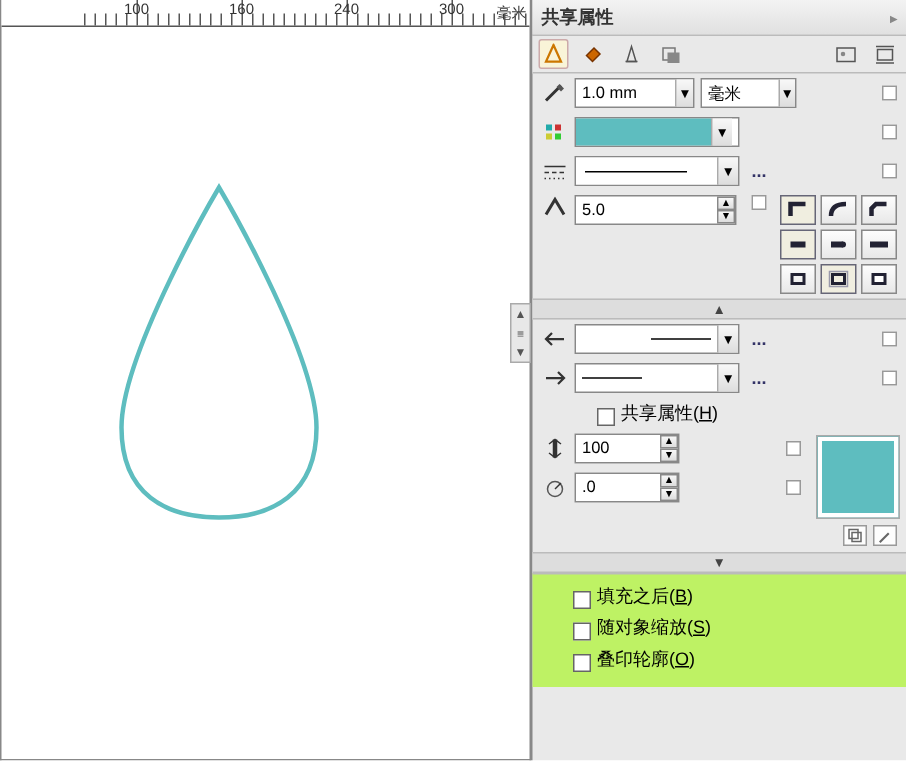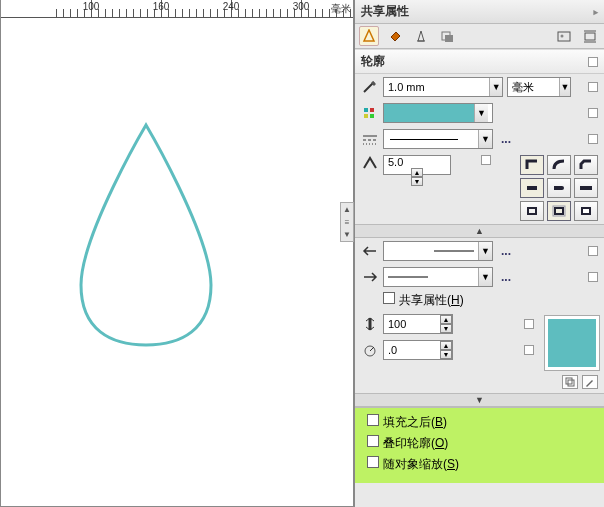--- a/index.html
+++ b/index.html
@@ -33,21 +33,21 @@
   .more { color:#336; font-weight:bold; padding:0 4px; cursor:pointer;}
   .trail-sq { width:10px;height:10px;border:1px solid #999;background:#fff; margin-left:auto;}
   .linegfx { flex:1; height:18px; background:#fff; border:1px solid #888; position:relative;}
   .linegfx::after { content:""; position:absolute; left:6px; right:20px; top:50%; border-top:1px solid #000; }
   .spin { display:flex; flex-direction:column; }
   .spin button { width:12px;height:9px;font-size:7px;line-height:7px;padding:0;border:1px solid #888;background:linear-gradient(#f8f8f8,#ddd);cursor:pointer;}
   .caps-grid { display:grid; grid-template-columns:repeat(3,24px); gap:3px; margin-left:auto;}
   .cap { width:24px;height:20px;border:1px solid #888;background:linear-gradient(#fdfdfd,#e8e8e8); display:flex;align-items:center;justify-content:center;}
   .cap.sel { border:1px solid #667; background:#f0eee0;}
   .divider-arrow { text-align:center; font-size:9px; color:#444; padding:1px 0; background:#ddd; border-top:1px solid #bbb; border-bottom:1px solid #bbb; cursor:pointer;}
-  .chk-row { display:flex; align-items:flex-start; gap:4px; padding:2px 6px;}
+  .chk-row { display:flex; align-items:flex-end; gap:4px; padding:2px 21px;}
   .chk { width:12px;height:12px;border:1px solid #666;background:#fff;}
   .big-swatch { width:56px;height:56px; background:#5ebdbf; border:1px solid #aaa; margin:4px; box-shadow:inset 0 0 0 3px #fff;}
   .footer-opts { background:#bef264; border-top:1px solid #bbb; padding:4px 6px 8px 6px;}
   .underline-key { text-decoration:underline; }
   .mid-scroll { position:absolute; right:-1px; top:40%; width:14px; height:40px; background:#e8e8e8; border:1px solid #aaa; display:flex; flex-direction:column; align-items:center; justify-content:space-between; padding:2px 0;}
   .mid-scroll span{font-size:8px;color:#555;cursor:pointer;}
   .bot-ico-row { display:flex; justify-content:flex-end; gap:4px; padding:0 6px 4px 0;}
   .bot-ico-row .sm { width:16px;height:14px;border:1px solid #999;background:#fdfdfd;display:flex;align-items:center;justify-content:center;font-size:9px;}
 </style>
 </head>
@@ -156,33 +156,29 @@
         </div>
       <div class="ico">
           <svg width="14" height="14">
             <rect x="2" y="4" width="10" height="7" fill="none" stroke="#555"></rect>
             <line x1="1" y1="2" x2="13" y2="2" stroke="#555"></line>
             <line x1="1" y1="13" x2="13" y2="13" stroke="#555"></line>
           </svg>
         </div>
     </div>
 
-    <div class="section-head">
-      <span>轮廓</span>
-      <span class="sq"></span>
-    </div>
 
     <div class="row">
       <div class="lead-ico">
           <svg width="16" height="14">
             <path d="M2 12 L12 2" stroke="#333" stroke-width="2"></path>
             <path d="M11 1 L14 4 L12 6 L9 3 Z" fill="#555"></path>
           </svg>
         </div>
-      <div class="combo" style="width:120px;">
+      <div class="combo" style="width:80px;">
         <input value="1.0 mm" style="">
         <div class="dd">▼</div>
       </div>
       <div class="combo" style="width:64px;">
         <input value="毫米" style="">
         <div class="dd">▼</div>
       </div>
       <span class="trail-sq"></span>
     </div>
 
@@ -217,21 +213,21 @@
       <span class="more">...</span>
       <span class="trail-sq"></span>
     </div>
 
     <div class="row" style="align-items:flex-start;">
       <div class="lead-ico">
           <svg width="16" height="14">
             <path d="M2 12 L8 2 L14 12" fill="none" stroke="#333" stroke-width="2"></path>
           </svg>
         </div>
-      <div class="combo" style="width:68px;flex-direction:column;">
+      <div class="combo" style="width:108px;">
         <input value="5.0" style="">
         <div class="spin">
             <button>▲</button>
             <button>▼</button>
           </div>
       </div>
       <span class="trail-sq"></span>
       <div style="display:flex;flex-direction:column;gap:3px;margin-left:auto;">
         <div class="caps-grid">
           <div class="cap sel">
@@ -387,21 +383,21 @@
 
     <div class="divider-arrow">▼</div>
 
     <div class="footer-opts">
       <div class="chk-row">
         <span class="chk"></span>
         <span><span>填充之后(</span><span class="underline-key">B</span><span>)</span></span>
       </div>
       <div class="chk-row">
         <span class="chk"></span>
-        <span><span>叠印轮廓(</span><span class="underline-key">O</span><span>)</span></span>
+        <span><span>随对象缩放(</span><span class="underline-key">S</span><span>)</span></span>
       </div>
       <div class="chk-row">
         <span class="chk"></span>
-        <span><span>随对象缩放(</span><span class="underline-key">S</span><span>)</span></span>
+        <span><span>叠印轮廓(</span><span class="underline-key">O</span><span>)</span></span>
       </div>
     </div>
   </div>
 </div>
 
 </body></html>

